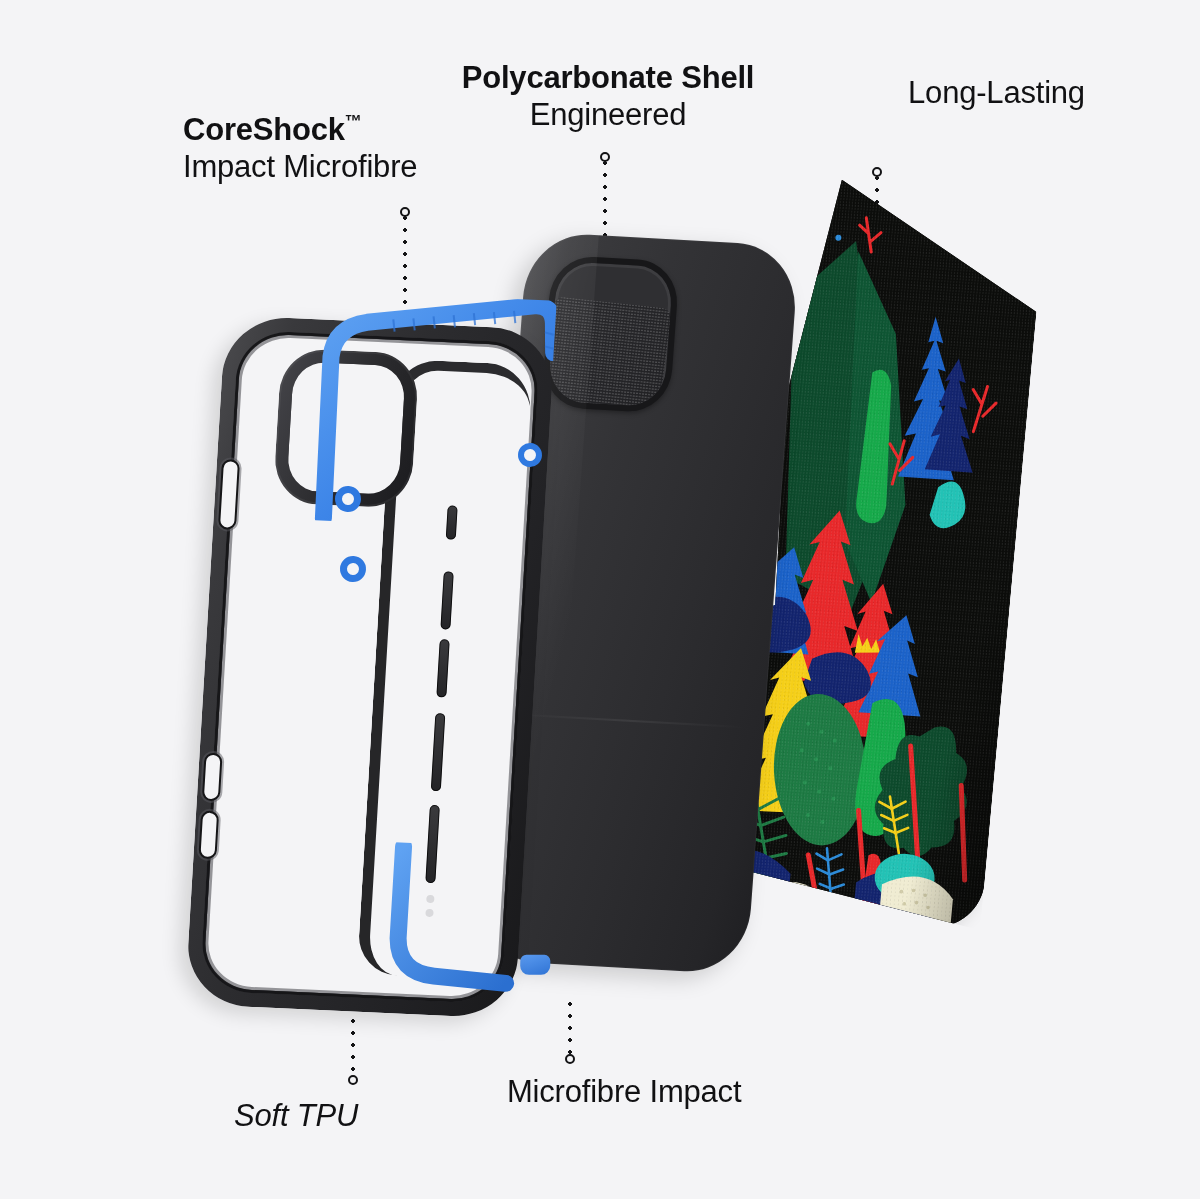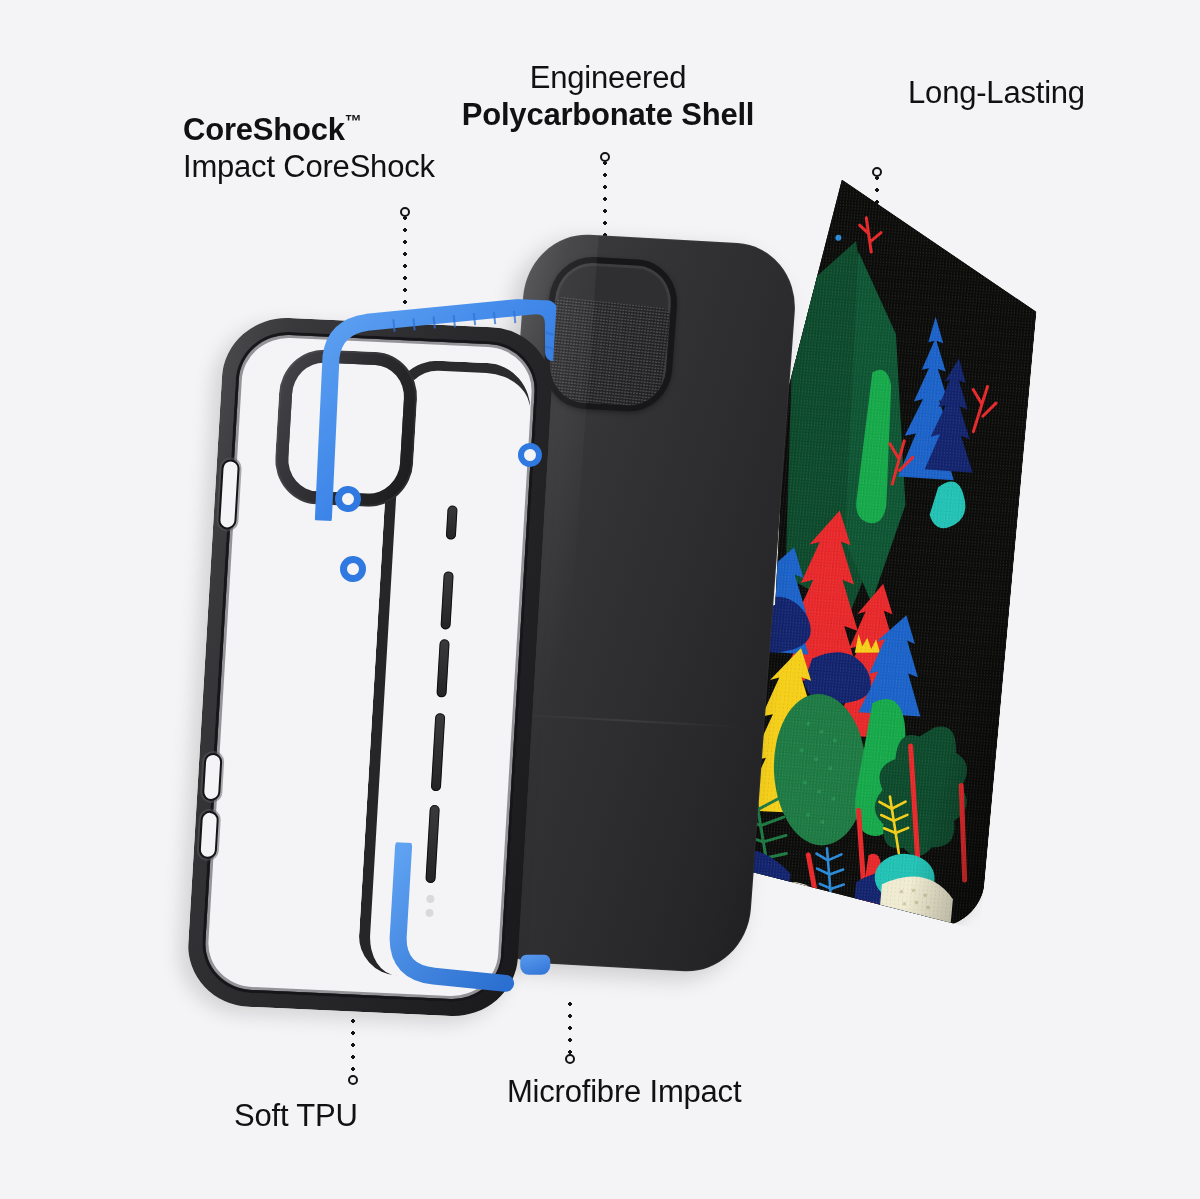--- a/index.html
+++ b/index.html
@@ -15,21 +15,21 @@
   .callout { position: absolute; color: #111113; line-height: 1.18; white-space: nowrap; }
   .callout .ln { display: block; font-size: 31px; letter-spacing: -0.2px; }
   .ln.reg { font-weight: 400; }
   .ln.bold { font-weight: 700; }
   .callout.center { text-align: center; }
   .callout.left   { text-align: left; }
 
   #lbl-coreshock { left: 183px; top: 112px; text-align: left; }
   #lbl-poly      { left: 433px; top: 60px;  text-align: center; width: 350px; }
   #lbl-print     { left: 874px; top: 75px;  width: 245px; }
-  #lbl-tpu       { left: 234px; top: 1098px; text-align: left; }
+  #lbl-tpu       { left: 234px; top: 1098px; text-align: left; font-style: italic; }
   #lbl-micro     { left: 507px; top: 1074px; text-align: left; }
 
   .tm { font-size: 17px; vertical-align: 0.75em; font-weight: 700; letter-spacing: 0; }
 
   
   .leader { position: absolute; width: 4px; }
   .leader .dots {
     position: absolute; left: 0; top: 9px; width: 4px; height: calc(100% - 9px);
     background-image: radial-gradient(circle at 2px 2px, #131315 1.7px, rgba(0,0,0,0) 2.1px);
     background-size: 4px 12px; background-repeat: repeat-y;
@@ -239,26 +239,26 @@
   #bring2 { left: 340px; top: 556px; }
   #bring3 { left: 518px; top: 443px; width: 24px; height: 24px; border-width: 6px; }
 </style>
 </head>
 <body>
 
 <div id="stage">
 
   <div class="callout left" id="lbl-coreshock">
     <span class="ln bold"><span>CoreShock</span><span class="tm">™</span></span>
-    <span class="ln reg">Impact CoreShock</span>
+    <span class="ln reg">Impact Microfibre</span>
   </div>
 
   <div class="callout center" id="lbl-poly">
+    <span class="ln bold">Polycarbonate Shell</span>
     <span class="ln reg">Engineered</span>
-    <span class="ln bold">Polycarbonate Shell</span>
   </div>
 
   <div class="callout center" id="lbl-print">
     <span class="ln reg">Long-Lasting</span>
   </div>
 
   <div class="callout left" id="lbl-tpu">
     <span class="ln"><span class="inline reg">Soft </span><span class="inline bold">TPU</span></span>
   </div>
 

